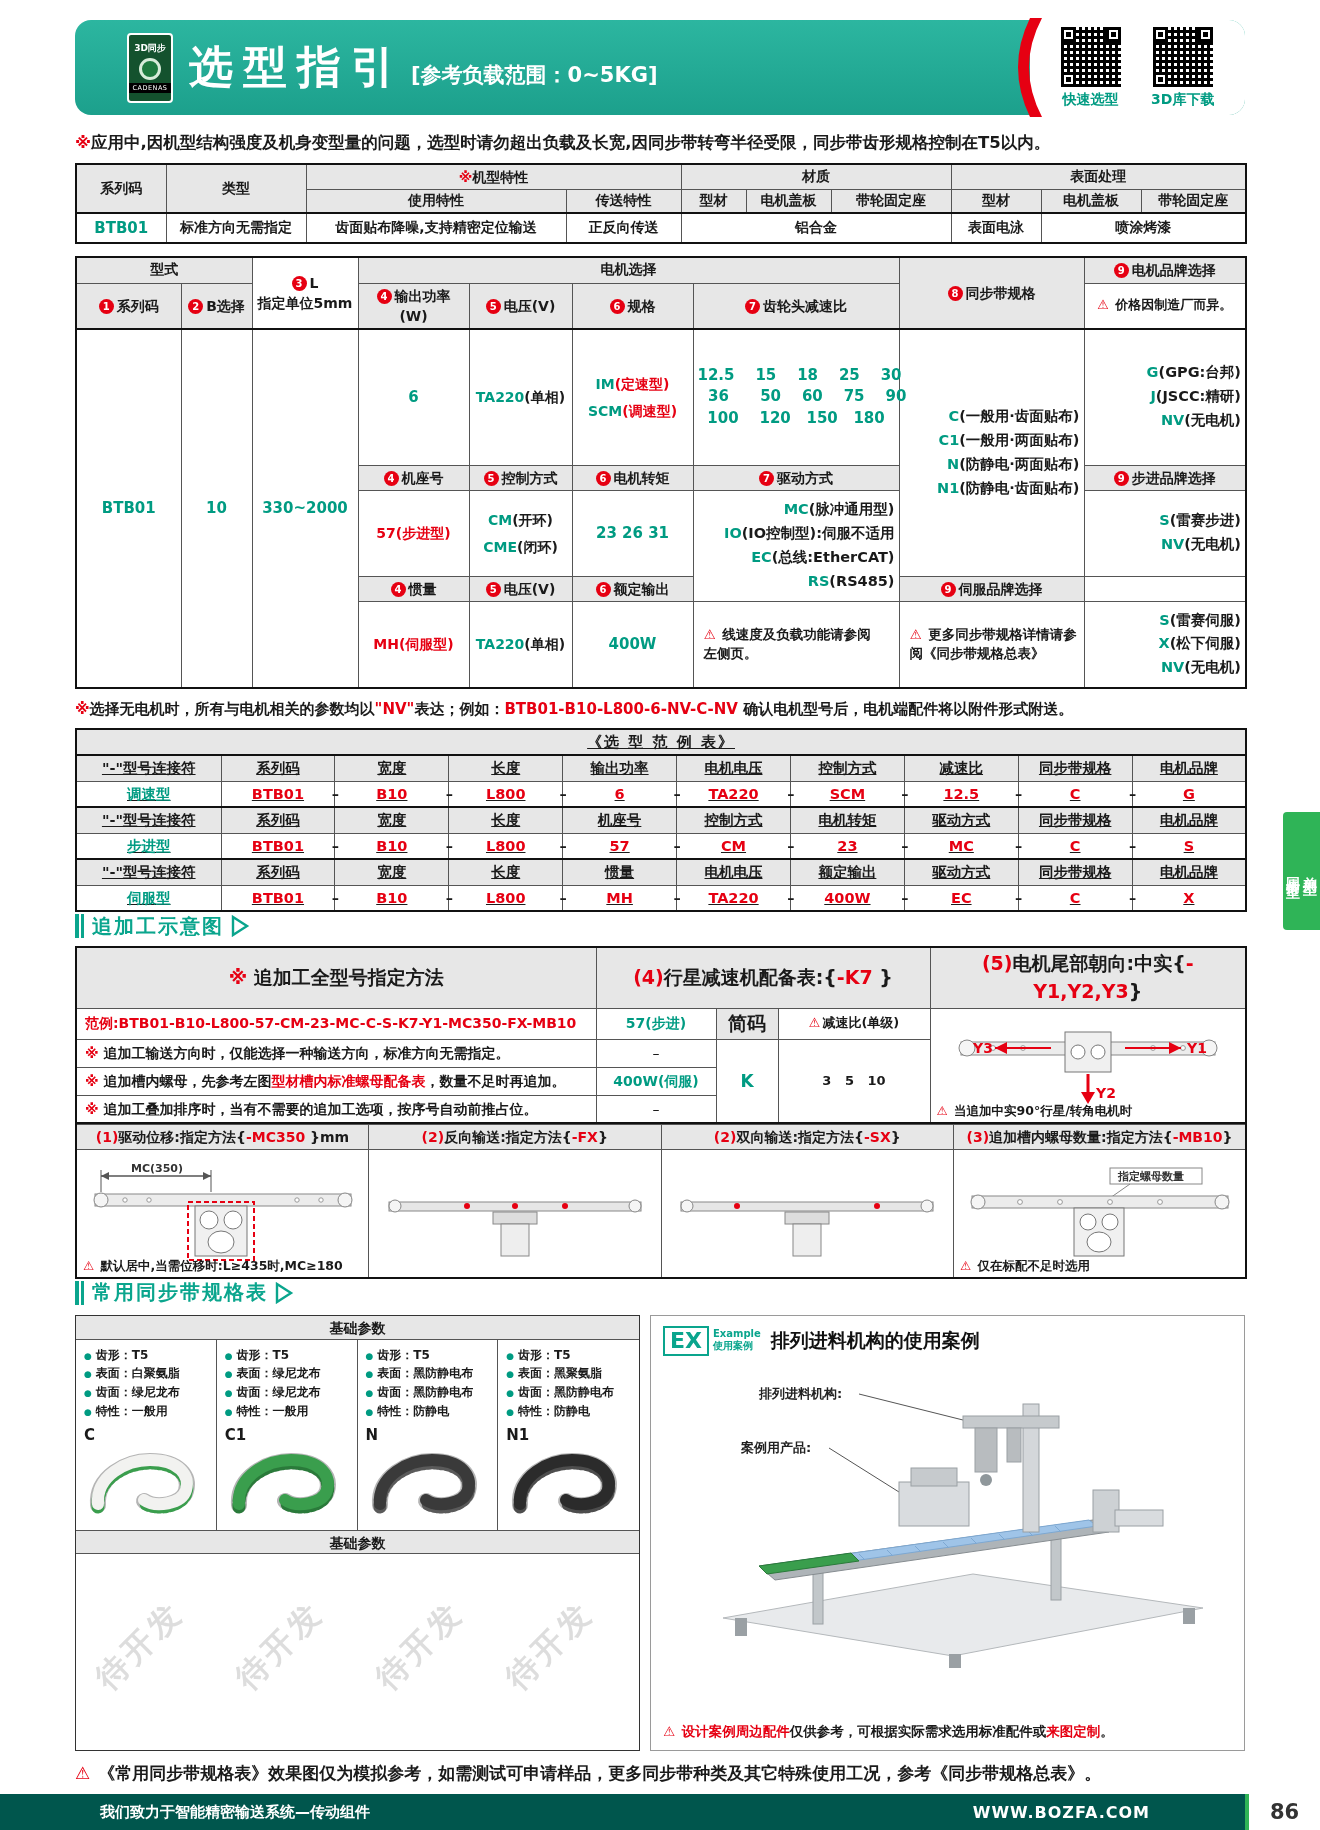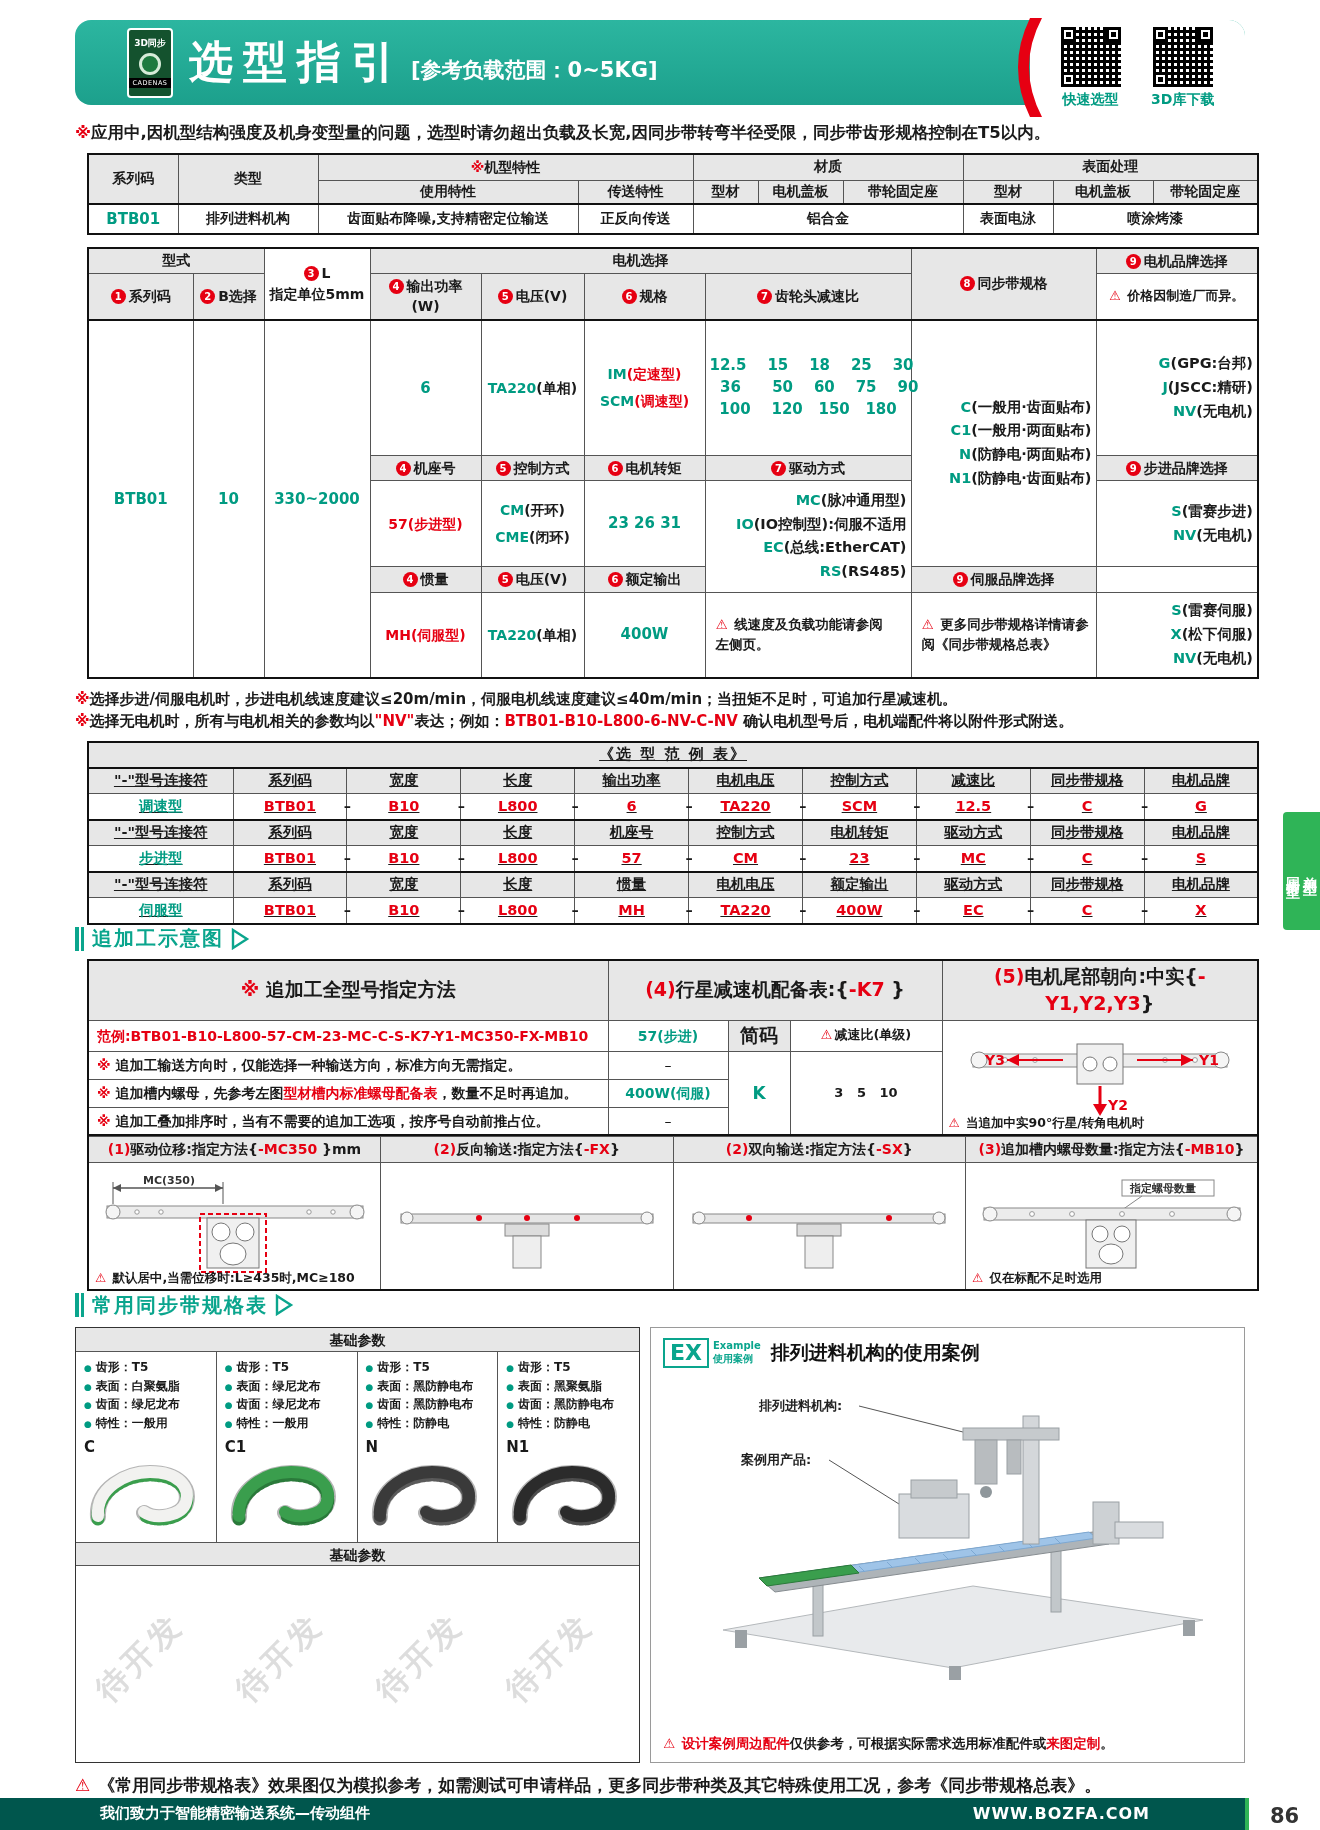--- a/index.html
+++ b/index.html
@@ -37,21 +37,21 @@
   .p-r { color:#e60012; font-weight:700; }
   .p-w { color:#e60012; font-weight:800; margin-right:2px; }
   .p-c { display:inline-block; width:15px; height:15px; line-height:15px; border-radius:50%;
          background:#e60012; color:#fff; font-size:10px; text-align:center; margin-right:3px;
          font-weight:700; vertical-align:1px; }
 
   .top-note { margin-top:16px; font-size:16.5px; font-weight:700; }
   .top-note .pl { display:inline; }
 
   
-  table { border-collapse:collapse; table-layout:fixed; width:100%;margin-left:12px; }
+  table { border-collapse:collapse; table-layout:fixed; width:100%; }
   td { border:1px solid #555; text-align:center; vertical-align:middle; padding:2px 3px; }
   .t-outer { border:2px solid #111; }
   .hd { background:#e7e7e7; font-weight:700; font-size:14px; }
 
   
   .spec-table { margin-top:8px; font-size:14px; }
   .spec-table td { height:23px; }
   .spec-table .data td { height:30px; font-weight:700; }
   .sep-top td { border-top:2px solid #111; }
 
@@ -226,21 +226,21 @@
         <td class="hd">传送特性</td>
         <td class="hd">型材</td>
         <td class="hd">电机盖板</td>
         <td class="hd">带轮固定座</td>
         <td class="hd">型材</td>
         <td class="hd">电机盖板</td>
         <td class="hd">带轮固定座</td>
       </tr>
       <tr class="data sep-top">
         <td class="green-big">BTB01</td>
-        <td>排列进料机构</td>
+        <td>标准方向无需指定</td>
         <td>齿面贴布降噪,支持精密定位输送</td>
         <td>正反向传送</td>
         <td colspan="3">铝合金</td>
         <td>表面电泳</td>
         <td colspan="2">喷涂烤漆</td>
       </tr>
     </tbody>
       </table>
 
     <table class="sel-table t-outer">
@@ -392,23 +392,20 @@
         <td class="cell-left list15" style="padding-left:24px !important">
               <div class="pl"><span class="p-g">S</span><span class="p-k">(雷赛伺服)</span></div>
               <div class="pl"><span class="p-g">X</span><span class="p-k">(松下伺服)</span></div>
               <div class="pl"><span class="p-g">NV</span><span class="p-k">(无电机)</span></div>
             </td>
       </tr>
     </tbody>
       </table>
 
     <div class="use-note">
-      <div>
-          <div class="pl"><span class="p-r">※</span><span class="p-k">选择步进/伺服电机时，步进电机线速度建议≤20m/min，伺服电机线速度建议≤40m/min；当扭矩不足时，可追加行星减速机。</span></div>
-        </div>
       <div>
           <div class="pl"><span class="p-r">※</span><span class="p-k">选择无电机时，所有与电机相关的参数均以</span><span class="p-r">"NV"</span><span class="p-k">表达；例如：</span><span class="p-r">BTB01-B10-L800-6-NV-C-NV</span><span class="p-k"> 确认电机型号后，电机端配件将以附件形式附送。</span></div>
         </div>
     </div>
 
     <table class="example-table t-outer">
       <colgroup>
           <col style="width:145px">
           <col span="9" style="width:113.9px">
         </colgroup>

